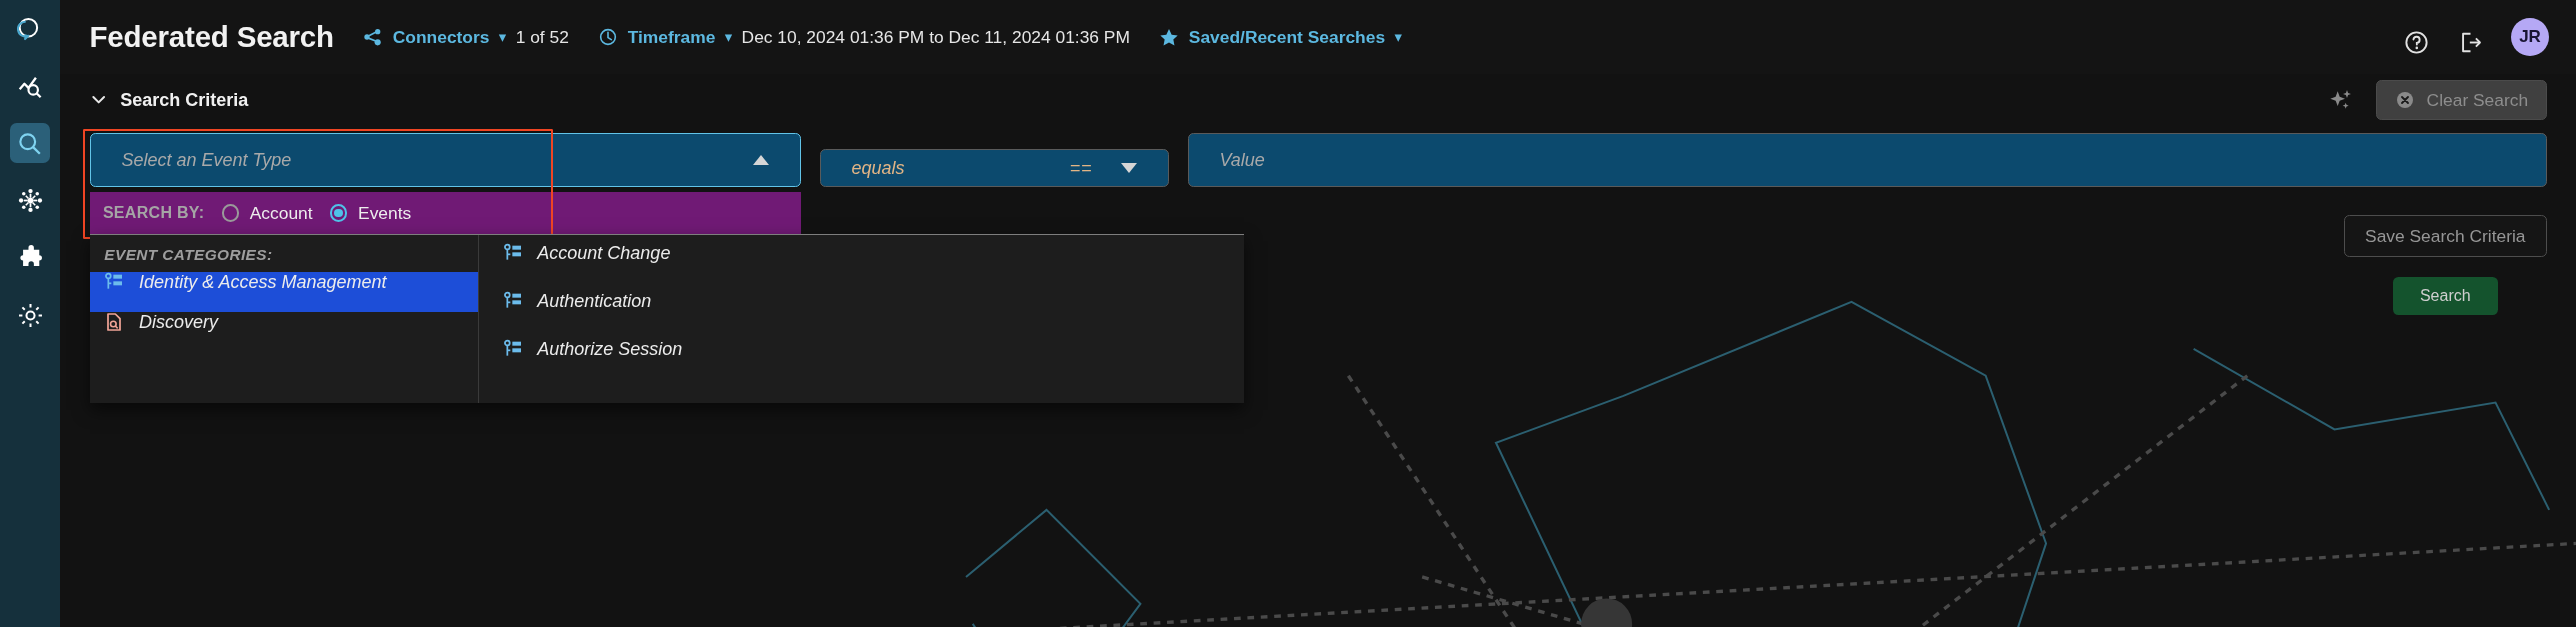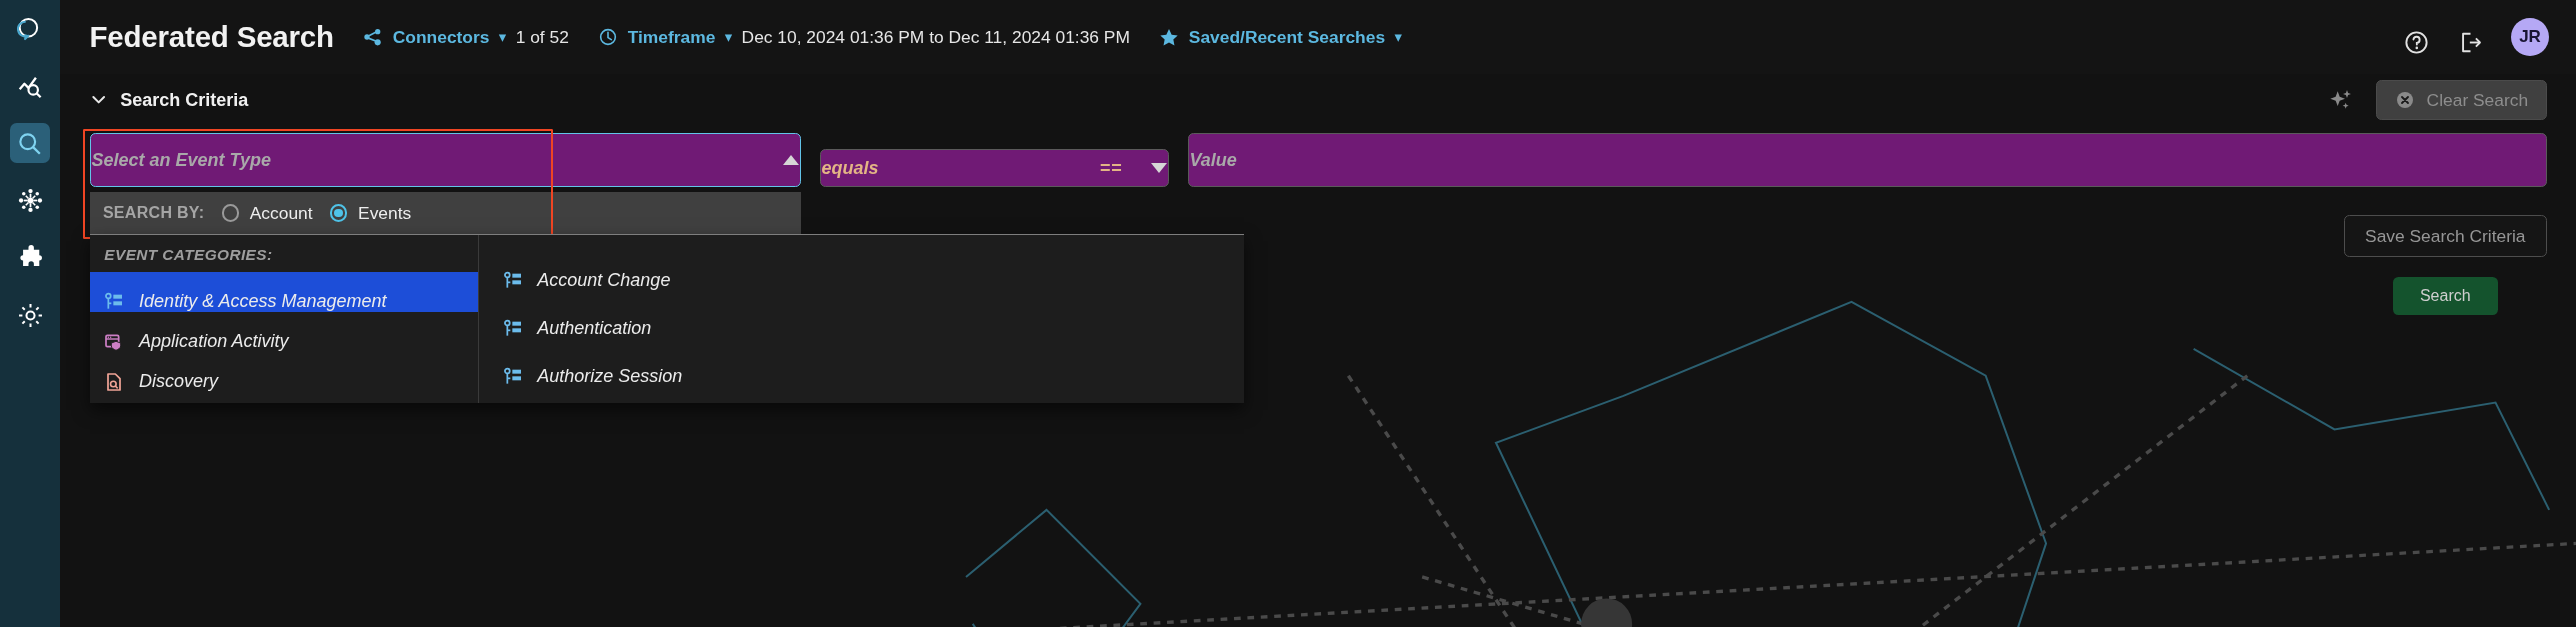--- a/index.html
+++ b/index.html
@@ -63,36 +63,36 @@
     padding:8.7px 17.4px; color:#8d8d8d; font-size:17.4px; cursor:pointer;
     background:#404040;
   }
 
   
   .filter-row {
     position:absolute; left:29.5px; top:59px; right:29.5px; height:54px;
     display:flex; align-items:stretch; gap:19px; z-index:14;
   }
   .field {
-    background:#701a75; border:0.7px solid #5a5a5a; border-radius:5.4px;
-    display:flex; align-items:center; padding:0 1px; position:relative;font-weight:bold;
+    background:#0c4a6e; border:0.7px solid #5a5a5a; border-radius:5.4px;
+    display:flex; align-items:center; padding:0 31px; position:relative;
   }
   .field.evt { width:711px; border:1.3px solid #62c4e8; }
   .field.op  { width:349px;margin-top:16px; }
   .field.val { flex:1; }
   .ph { color:#a9a9a9; font-size:18px; font-style:italic; }
   .op-txt { color:#e3b585; font-size:18px; font-style:italic; }
   .op-sym { color:#e3b585; font-size:18px; margin-left:auto; margin-right:28px; letter-spacing:0.7px; }
   .caret-up   { width:0;height:0;border-left:8.7px solid transparent;border-right:8.7px solid transparent;border-bottom:10px solid #d6d6d6; margin-left:auto; }
   .caret-down { width:0;height:0;border-left:8.7px solid transparent;border-right:8.7px solid transparent;border-top:10px solid #d6d6d6; }
 
   
   .searchby {
     position:absolute; left:29.5px; top:118px; width:711px; height:42px;
-    background:#404040; display:flex; align-items:center; padding-left:13.4px; gap:17.4px; z-index:14;
+    background:#701a75; display:flex; align-items:center; padding-left:13.4px; gap:17.4px; z-index:14;
   }
   .sb-label { color:#a5a5a5; font-size:16px; font-weight:600; letter-spacing:0.3px; }
   .radio-wrap { display:flex; align-items:center; gap:10.7px; cursor:pointer; }
   .radio { width:17.4px; height:17.4px; border-radius:50%; border:2px solid #9a9a9a; }
   .radio.on { border-color:#4fc3e8; display:flex; align-items:center; justify-content:center; }
   .radio.on::after { content:""; width:8.7px; height:8.7px; border-radius:50%; background:#4fc3e8; }
   .radio-lbl { color:#ededed; font-size:17.4px; }
 
   
   .redbox {
@@ -115,21 +115,21 @@
 
   
   .dropdown {
     position:absolute; left:29.5px; top:160px; width:1154px; height:169px;
     background:#1d1d1d; border-top:1.3px solid #7e7e7e; z-index:25;
     display:flex; box-shadow:0 6.7px 16px rgba(0,0,0,.55);font-style:italic;
   }
   .dd-left { width:389px; border-right:0.7px solid #3a3a3a; }
   .dd-cap { color:#9e9e9e; font-size:15.4px; letter-spacing:0.4px; padding:10.7px 0 8px 14.8px; font-weight:600; }
   .dd-item {
-    display:flex; align-items:flex-end; gap:14.8px; height:40px; padding-left:14.8px; cursor:pointer;
+    display:flex; align-items:flex-start; gap:14.8px; height:40px; padding-left:14.8px; cursor:pointer;
   }
   .dd-item.sel { background:#1d4ed8; }
   .dd-lbl { font-size:18px; color:#ececec; }
   .dd-right { flex:1; padding-top:8px; }
   .dd-right .dd-item { padding-left:24px; height:48px; }
 </style>
 </head>
 <body>
 
 <svg class="bg-art" width="2576" height="628" viewBox="0 0 3840 936">
@@ -334,30 +334,20 @@
         <svg width="20" height="20" viewBox="0 0 30 30">
           <circle cx="6.5" cy="6" r="3.6" fill="none" stroke="#6cbcec" stroke-width="2.6"></circle>
           <line x1="6.5" y1="10" x2="6.5" y2="25" stroke="#6cbcec" stroke-width="2.6"></line>
           <line x1="6.5" y1="17" x2="11" y2="17" stroke="#6cbcec" stroke-width="2.6"></line>
           <rect x="14" y="4" width="13" height="6" fill="#6cbcec"></rect>
           <rect x="14" y="14" width="13" height="6" fill="#6cbcec"></rect>
         </svg>
         <span class="dd-lbl">Identity &amp; Access Management</span>
       </div>
 
-      <div class="dd-item">
-        <svg width="20" height="20" viewBox="0 0 30 30">
-          <rect x="3" y="5" width="19" height="17" rx="2" fill="none" stroke="#cc7ec4" stroke-width="2.6"></rect>
-          <line x1="3" y1="10.5" x2="22" y2="10.5" stroke="#cc7ec4" stroke-width="2.2"></line>
-          <circle cx="6.6" cy="7.8" r="1.1" fill="#cc7ec4"></circle>
-            <circle cx="10" cy="7.8" r="1.1" fill="#cc7ec4"></circle>
-          <path d="M18 14 25 16.6v4.2c0 3.2-3.4 5.4-7 6.6-3.6-1.2-7-3.4-7-6.6v-4.2z" fill="#cc7ec4" stroke="#1d1d1d" stroke-width="1.4"></path>
-        </svg>
-        <span class="dd-lbl">Application Activity</span>
-      </div>
 
       <div class="dd-item">
         <svg width="20" height="20" viewBox="0 0 30 30">
           <path d="M6 3h11l7 7v17H6z" fill="none" stroke="#f0a496" stroke-width="2.6" stroke-linejoin="round"></path>
           <circle cx="14" cy="18" r="4.2" fill="none" stroke="#f0a496" stroke-width="2.4"></circle>
           <line x1="17" y1="21" x2="20.5" y2="24.5" stroke="#f0a496" stroke-width="2.4"></line>
         </svg>
         <span class="dd-lbl">Discovery</span>
       </div>
     </div>

